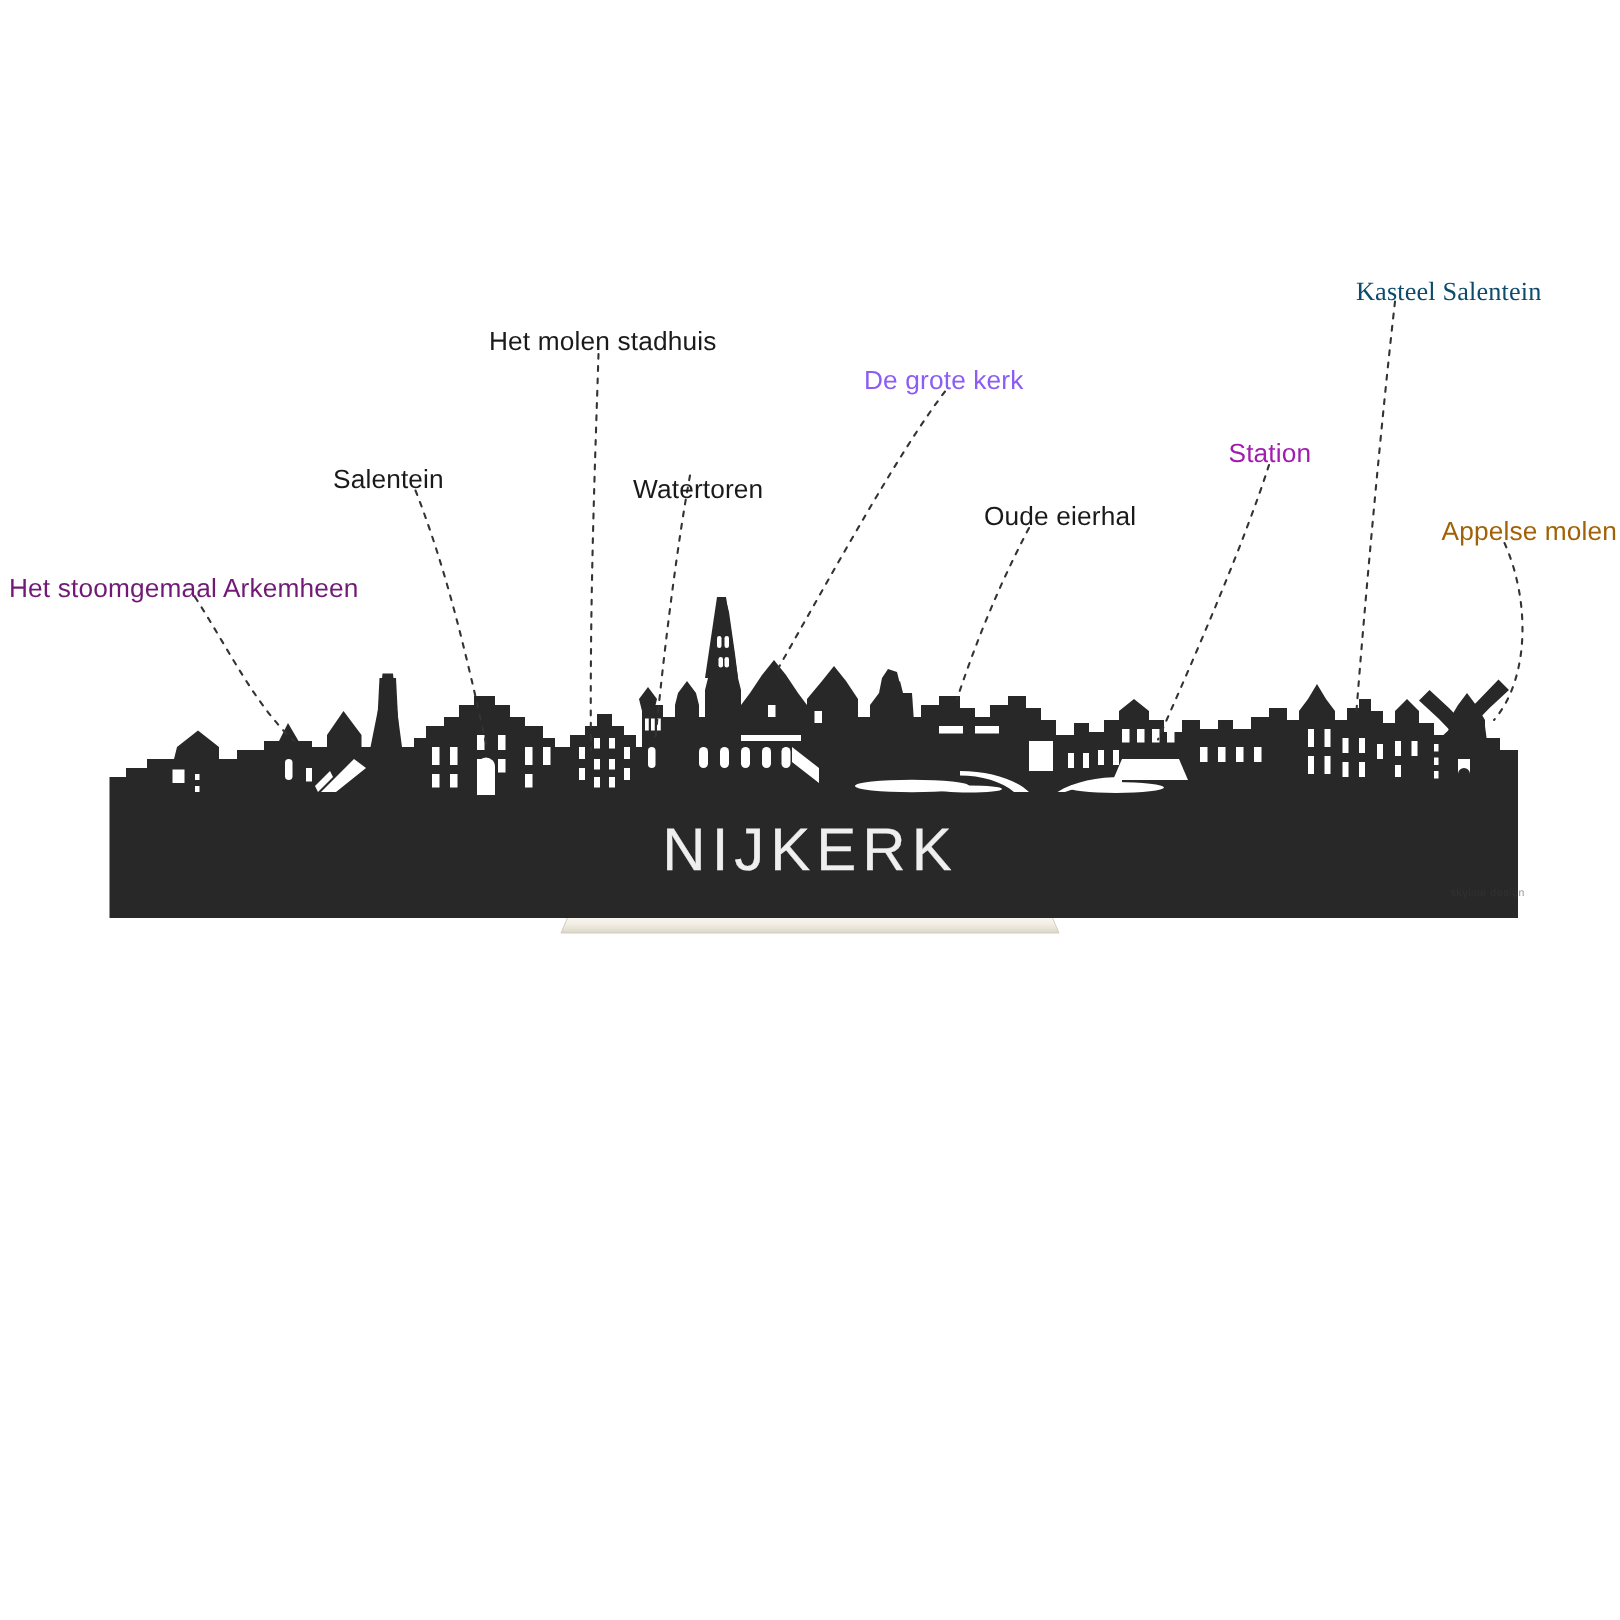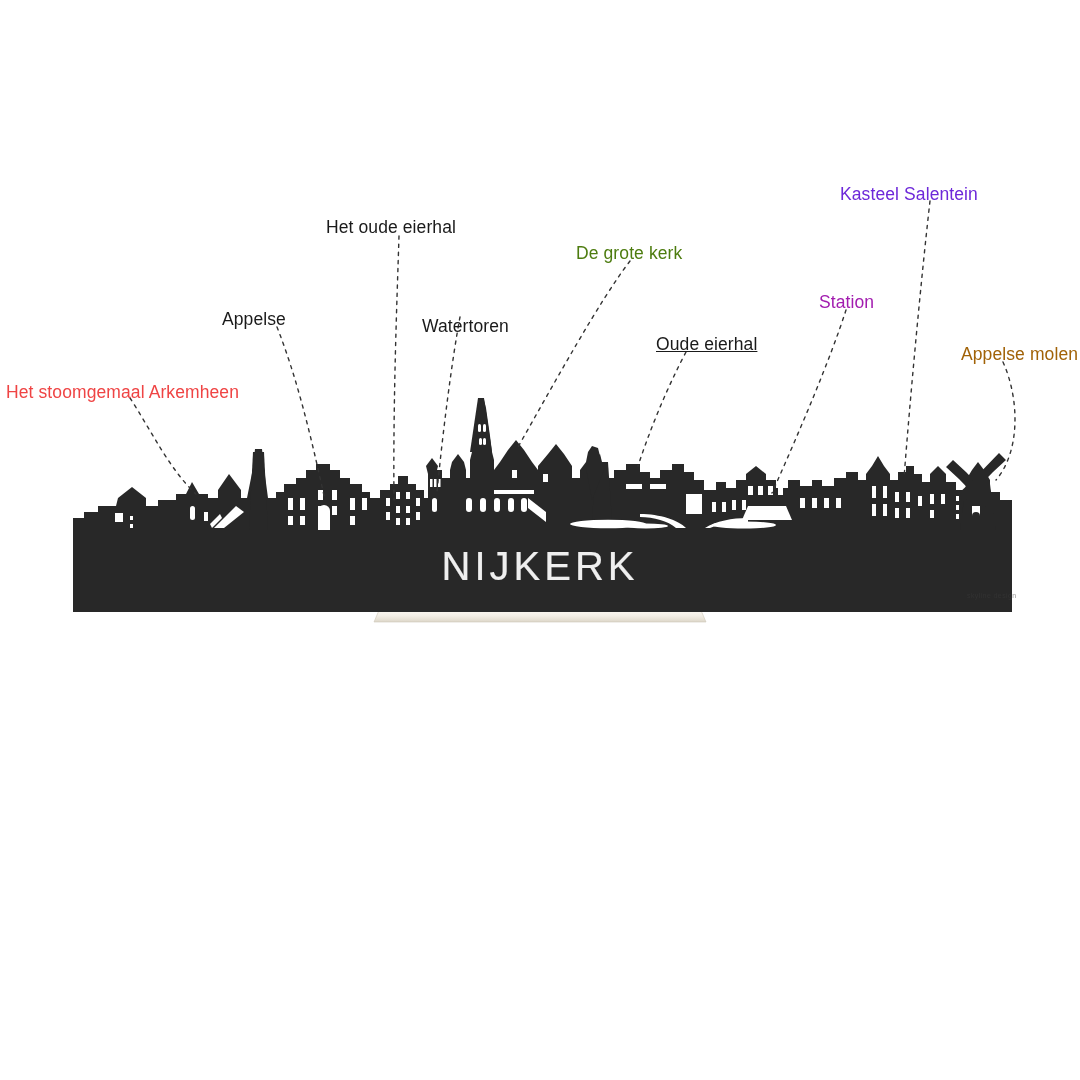--- a/index.html
+++ b/index.html
@@ -254,26 +254,26 @@
         <path d="M 630,261 C 600,300 556,380 518,447"></path>
         <path d="M 686,352 C 665,392 650,430 638,466"></path>
         <path d="M 846,310 C 830,360 800,430 772,493"></path>
         <path d="M 930,201 C 921,280 910,400 904,478"></path>
         <path d="M 1003,362 C 1020,400 1020,452 996,480"></path>
       </g>
 
   </svg>
 
   <div id="labelLayer">
-      <div class="annot-label label-left" style="left: 6px; top: 382px; color: #ef4444;">Het stoomgemaal Arkemheen</div>
-      <div class="annot-label label-left" style="left: 222px; top: 309px; color: rgb(26, 26, 26);">Appelse</div>
-      <div class="annot-label label-left" style="left: 326px; top: 217px; color: rgb(26, 26, 26);">Het oude eierhal</div>
+      <div class="annot-label label-left" style="left: 6px; top: 382px; color: #701a75;">Het stoomgemaal Arkemheen</div>
+      <div class="annot-label label-left" style="left: 222px; top: 309px; color: rgb(26, 26, 26);">Salentein</div>
+      <div class="annot-label label-left" style="left: 326px; top: 217px; color: rgb(26, 26, 26);">Het molen stadhuis</div>
       <div class="annot-label label-left" style="left: 422px; top: 316px; color: rgb(26, 26, 26);">Watertoren</div>
-      <div class="annot-label label-left" style="left: 576px; top: 243px; color: #4d7c0f;">De grote kerk</div>
-      <div class="annot-label label-left" style="left: 656px; top: 334px; color: rgb(26, 26, 26); text-decoration: underline;">Oude eierhal</div>
+      <div class="annot-label label-left" style="left: 576px; top: 243px; color: #8b5cf6;">De grote kerk</div>
+      <div class="annot-label label-left" style="left: 656px; top: 334px; color: rgb(26, 26, 26);">Oude eierhal</div>
       <div class="annot-label label-left" style="left: 819px; top: 292px; color: #a21caf;">Station</div>
-      <div class="annot-label label-left" style="left: 840px; top: 184px; color: #6d28d9;">Kasteel Salentein</div>
+      <div class="annot-label label-left" style="left: 904px; top: 184px; color: #0c4a6e; font-family: Liberation Serif, serif;">Kasteel Salentein</div>
       <div class="annot-label label-left" style="left: 961px; top: 344px; color: #a16207;">Appelse molen</div>
     </div>
 
   <div class="watermark" style="left:967px; top:592px;">skyline design</div>
 
 </div>
 
 </body></html>

